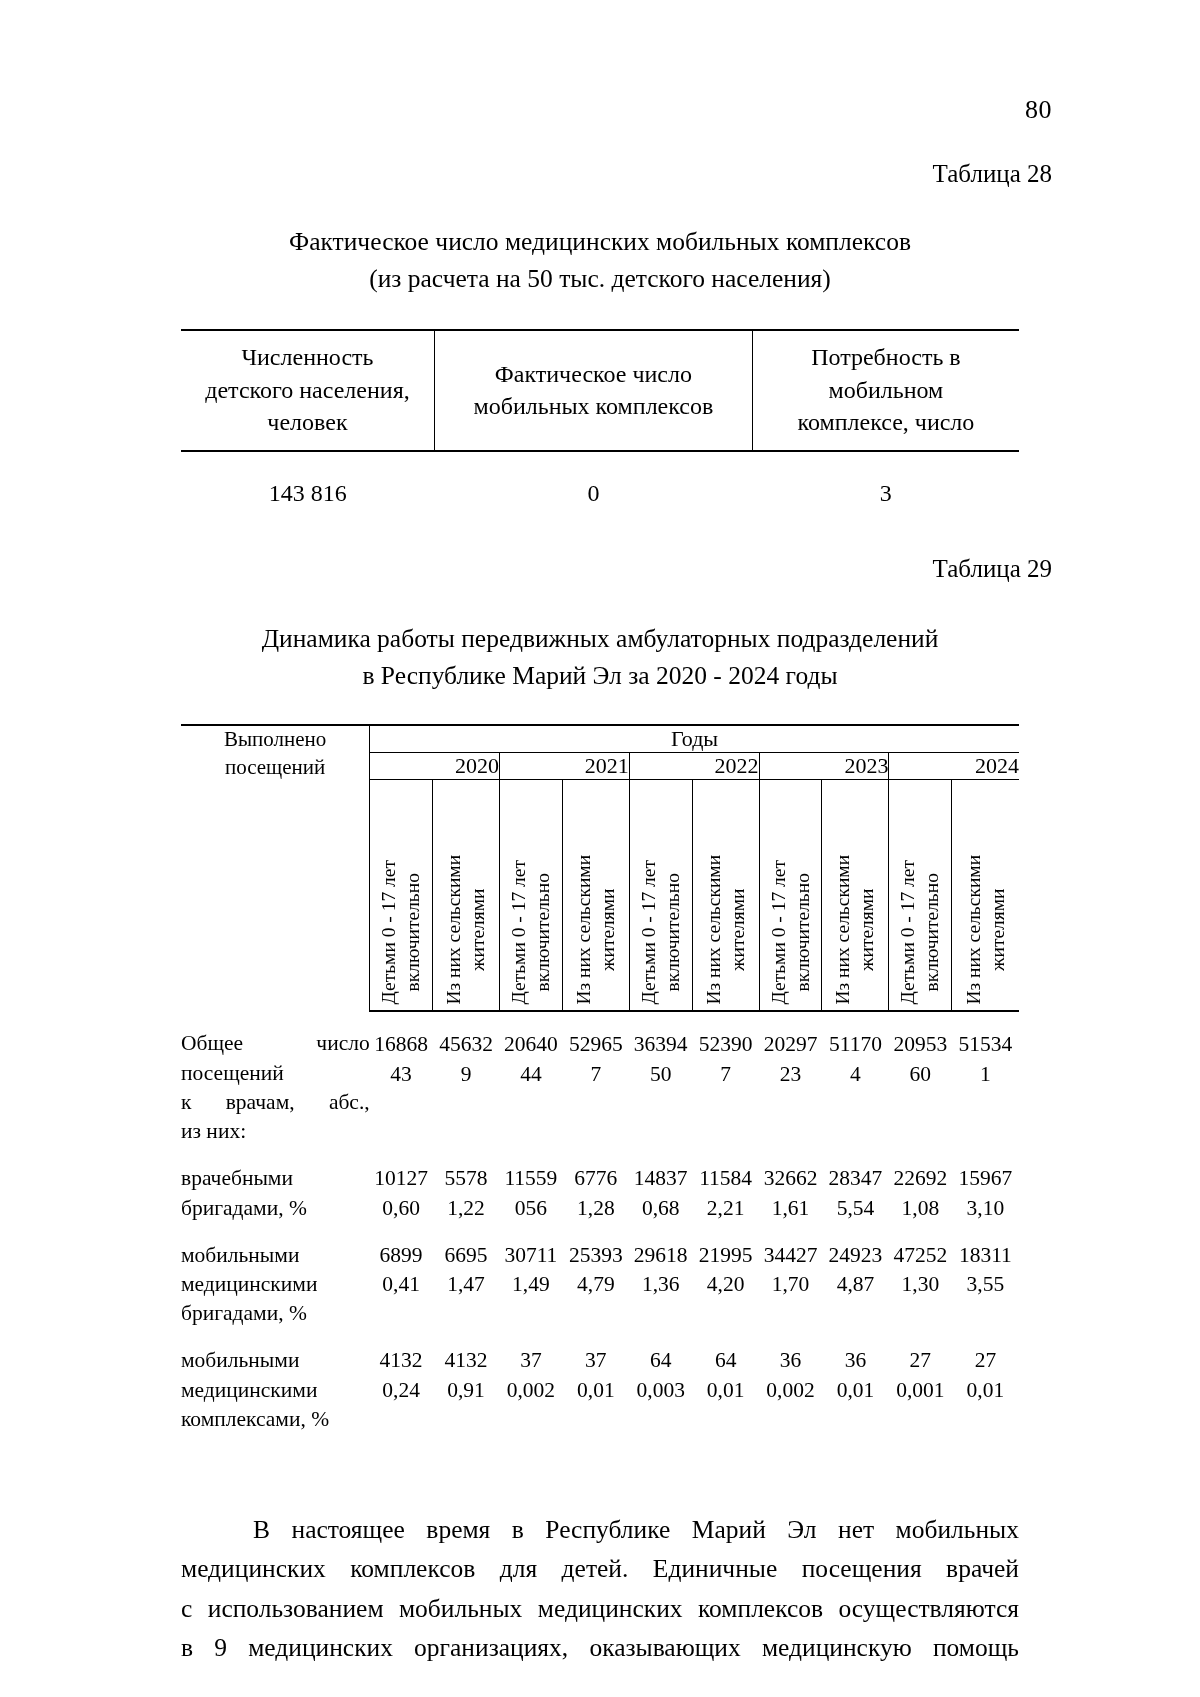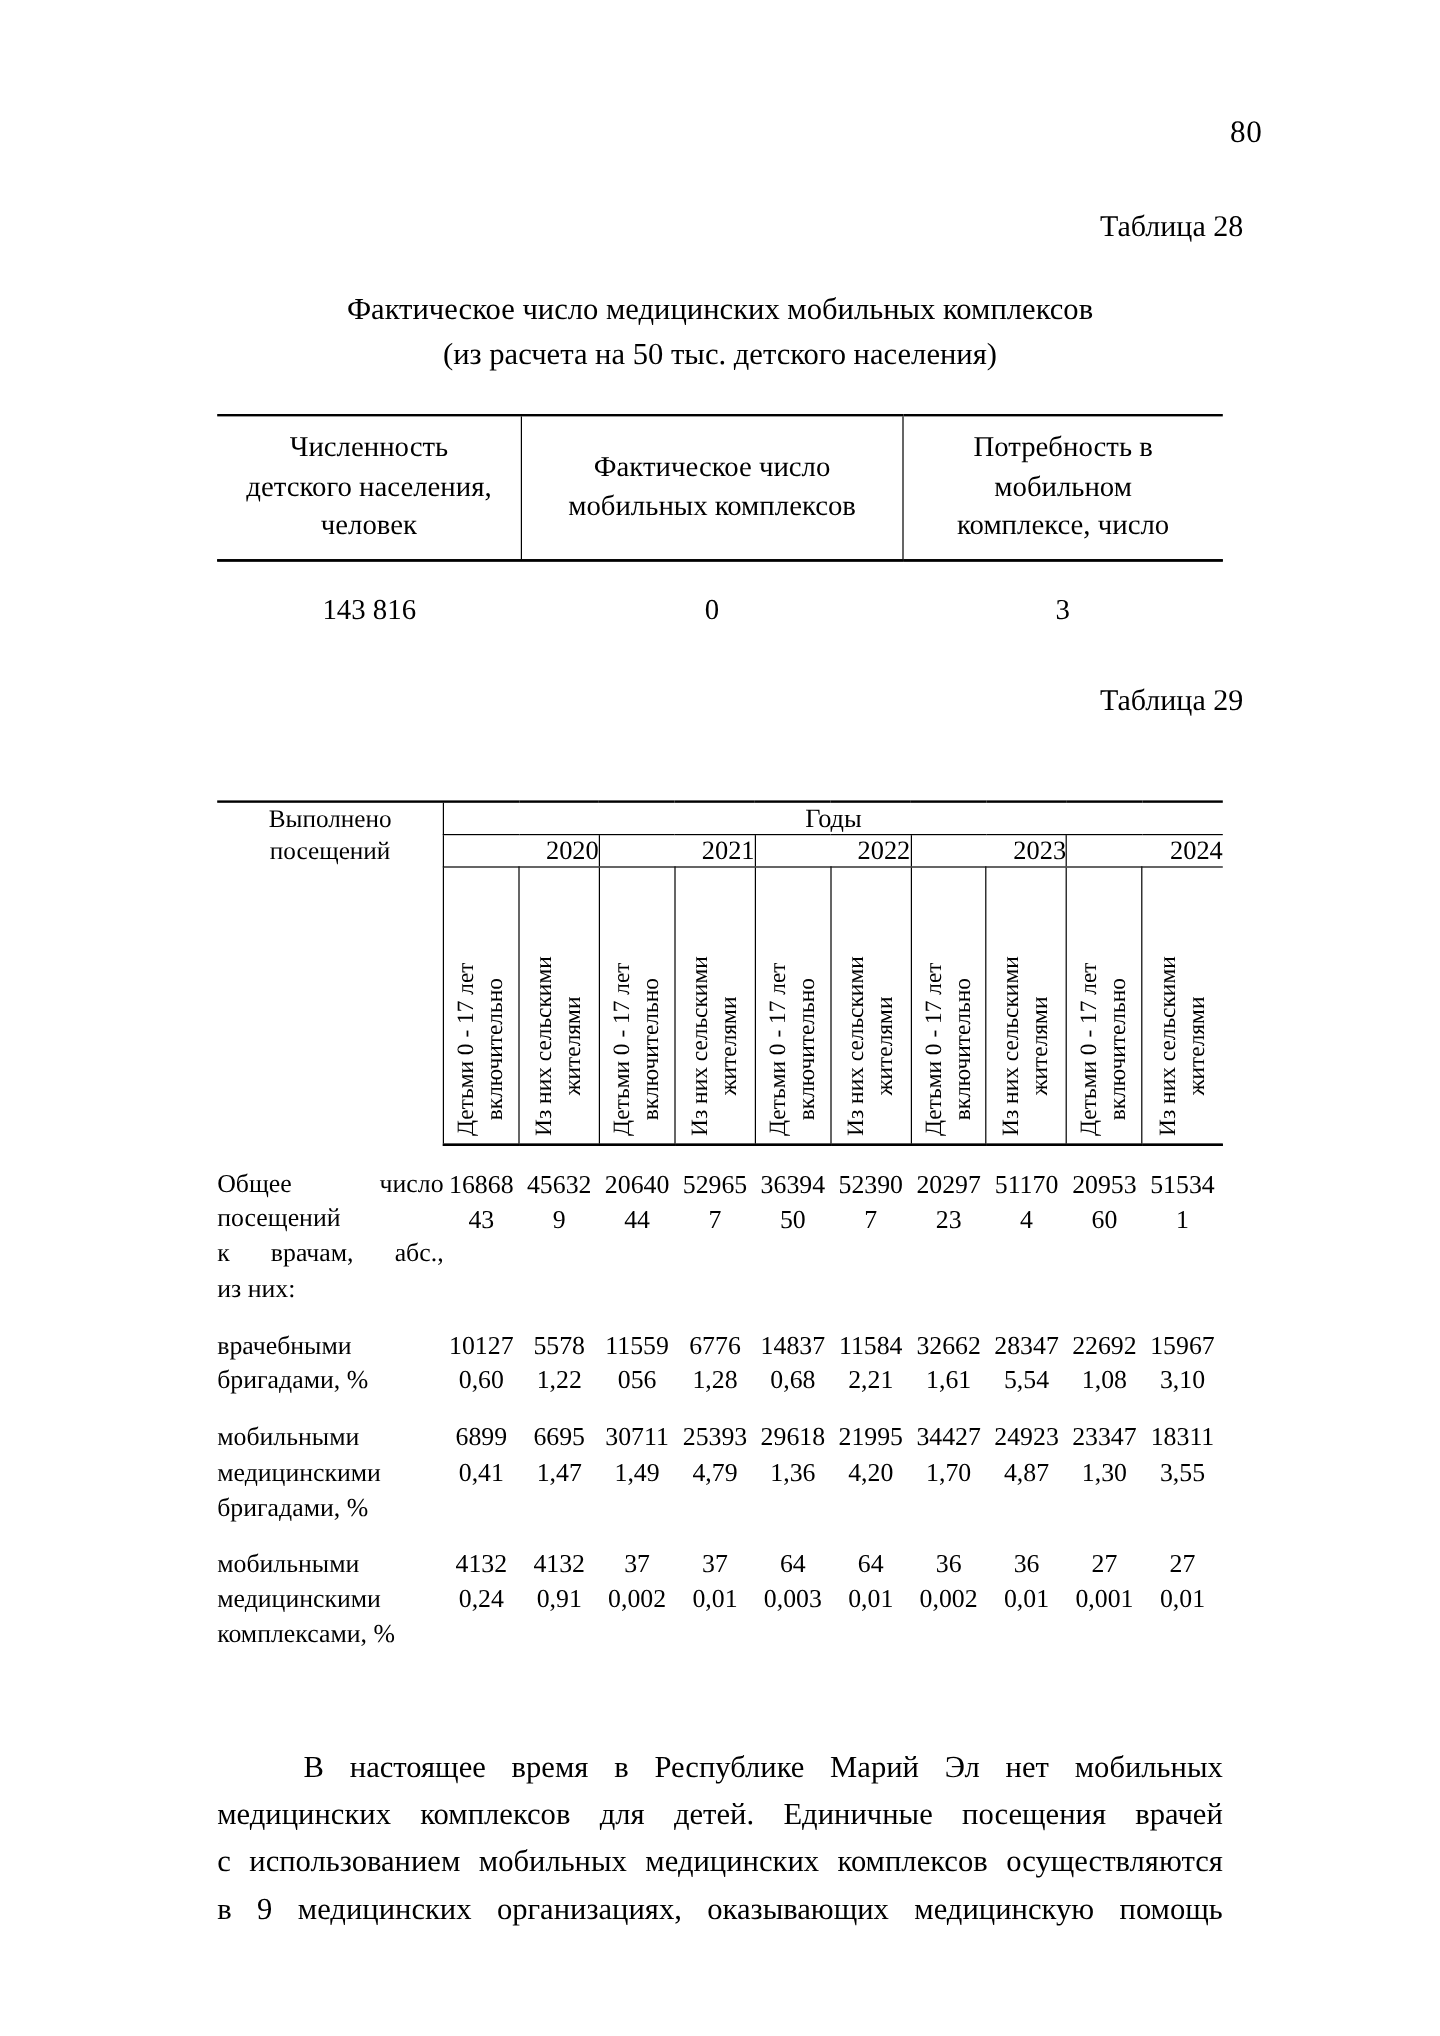--- a/index.html
+++ b/index.html
@@ -13,21 +13,21 @@
     font-family: "Liberation Serif", "DejaVu Serif", serif;
     color: #000000;
     position: relative;
     overflow: hidden;
   }
   .page {
     position: relative;
     width: 1200px;
     height: 1697px;
     box-sizing: border-box;
-    padding: 16px;
+    padding: 0;
   }
 
   
   .page-number {
     position: absolute;
     top: 95px;
     right: 148px;
     font-size: 26px;
     letter-spacing: 0.5px;
   }
@@ -238,20 +238,24 @@
       </tbody>
     </table>
   </div>
 
   <div style="height:38px"></div>
 
   <div class="table-label">Таблица 29</div>
 
   <div style="height:38px"></div>
 
+  <div class="table-title">
+    <div>Динамика работы передвижных амбулаторных подразделений</div>
+    <div>в Республике Марий Эл за 2020 - 2024 годы</div>
+  </div>
 
   <div style="height:30px"></div>
 
   <div class="t29-wrap">
     <table class="t29">
       <colgroup>
         <col style="width:186px">
         <col style="width:62px">
           <col style="width:66px">
         <col style="width:62px">
@@ -416,21 +420,21 @@
             <span class="plain">бригадами, %</span>
           </td>
           <td class="num"><span>6899</span><span class="l2">0,41</span></td>
           <td class="num"><span>6695</span><span class="l2">1,47</span></td>
           <td class="num"><span>30711</span><span class="l2">1,49</span></td>
           <td class="num"><span>25393</span><span class="l2">4,79</span></td>
           <td class="num"><span>29618</span><span class="l2">1,36</span></td>
           <td class="num"><span>21995</span><span class="l2">4,20</span></td>
           <td class="num"><span>34427</span><span class="l2">1,70</span></td>
           <td class="num"><span>24923</span><span class="l2">4,87</span></td>
-          <td class="num"><span>23347</span><span class="l2">1,30</span></td>
+          <td class="num"><span>47252</span><span class="l2">1,30</span></td>
           <td class="num"><span>18311</span><span class="l2">3,55</span></td>
         </tr>
 
         <tr class="body-row">
           <td class="rowlabel">
             <span class="plain">мобильными</span>
             <span class="plain">медицинскими</span>
             <span class="plain">комплексами, %</span>
           </td>
           <td class="num"><span>4132</span><span class="l2">0,24</span></td>

